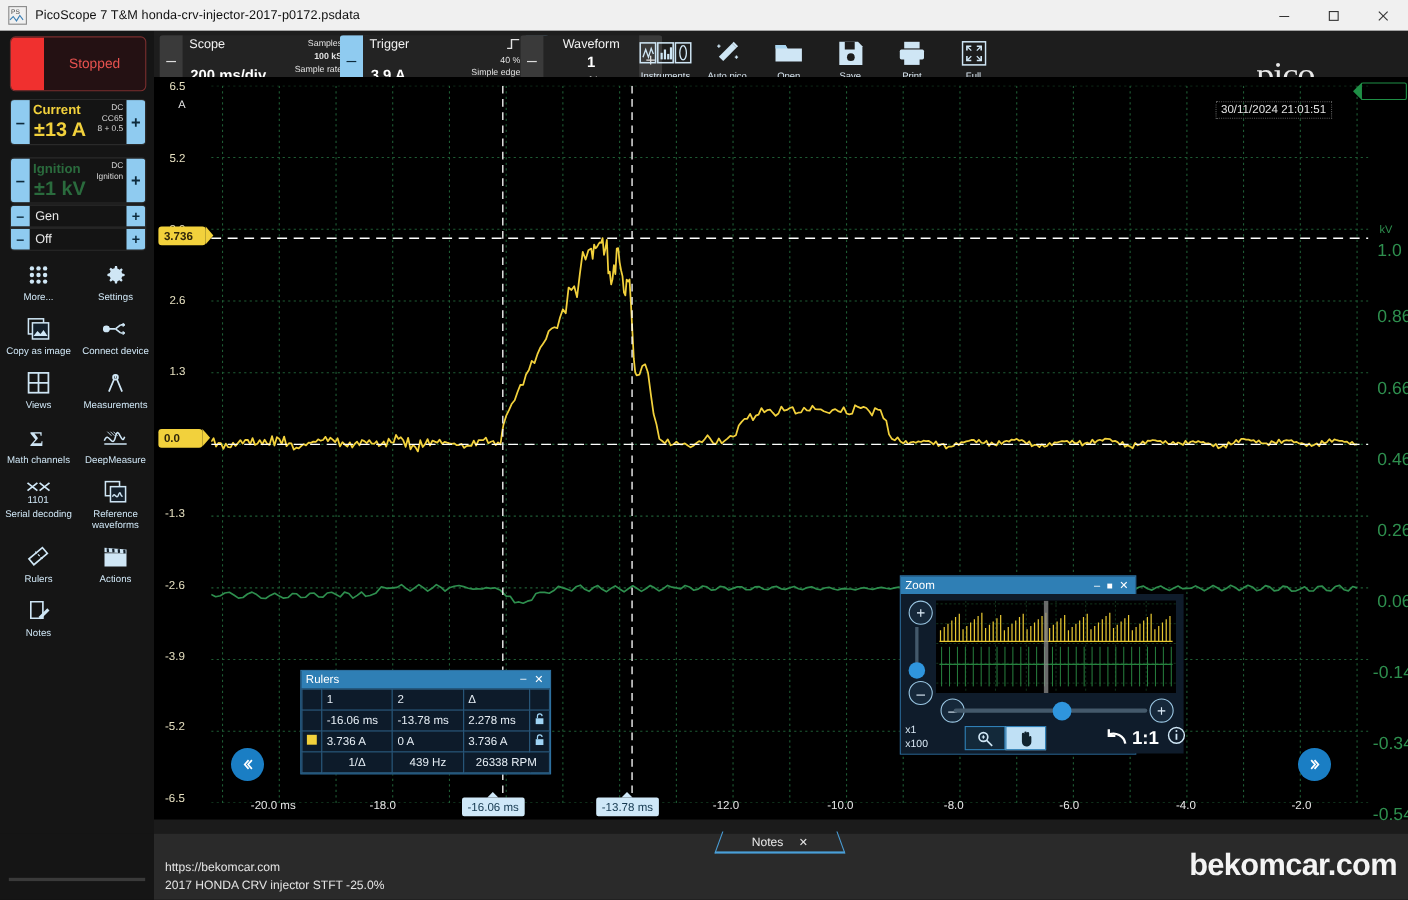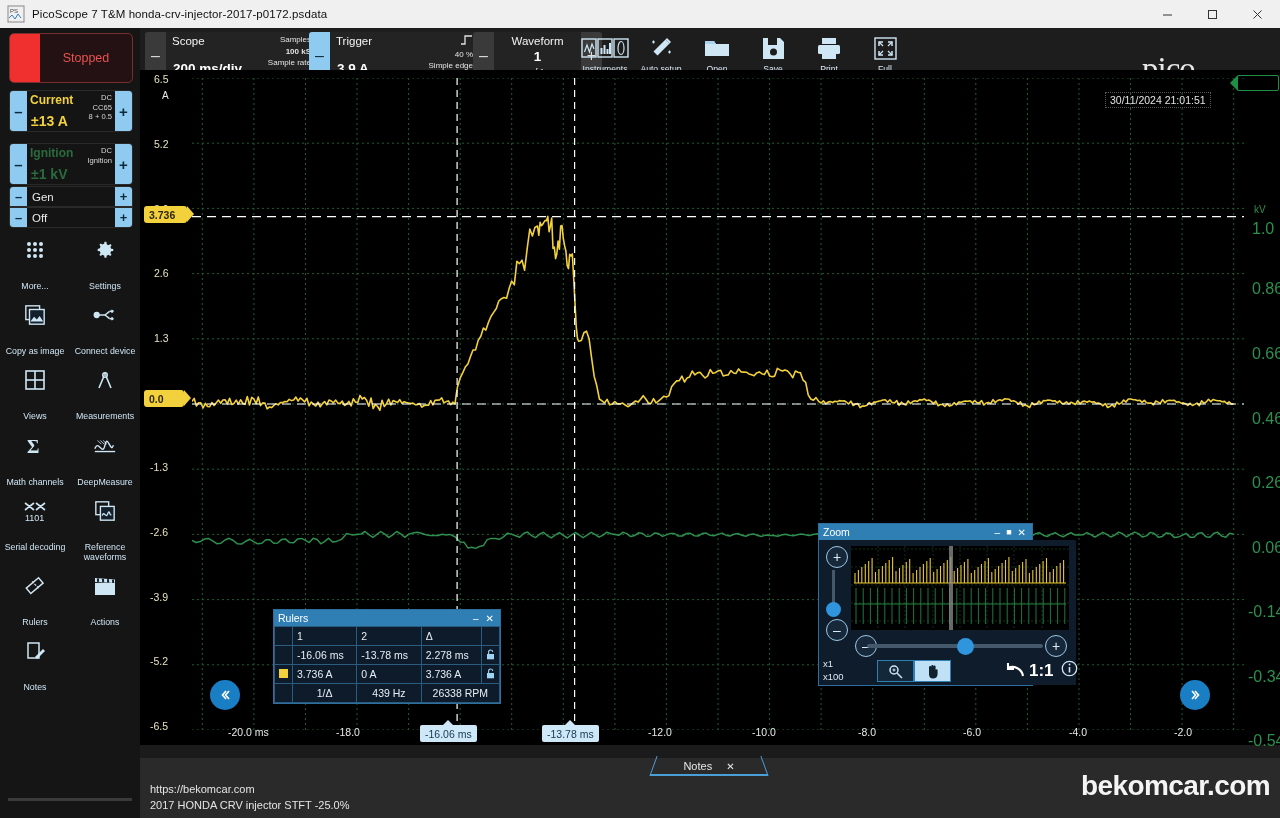--- a/index.html
+++ b/index.html
@@ -38,37 +38,37 @@
     position:absolute; left:9px; width:124px; height:42px;
     background:#141414; border-radius:4px; display:flex; overflow:hidden;
     border:1px solid #2a2a2a;
   }
   .chan-minus, .chan-plus {
     width:17px; background:#8fcbf0; color:#0d2a3c; font-size:15px;
     display:flex; align-items:center; justify-content:center; font-weight:bold;
   }
   .chan-mid { flex:1; position:relative; padding:2px 3px; }
   .chan-name { font-size:12px; font-weight:bold; }
-  .chan-range { font-size:14px; font-weight:bold; position:absolute; left:4px; bottom:2px; }
+  .chan-range { font-size:18px; font-weight:bold; position:absolute; left:4px; bottom:2px; }
   .chan-meta { position:absolute; right:3px; top:2px; text-align:right; font-size:7.6px; color:#d6d6d6; line-height:1.28; }
 
   .genbox {
     position:absolute; left:9px; width:124px; height:21px;
     background:#141414; display:flex; overflow:hidden; border:1px solid #2a2a2a;
   }
   .genbox .chan-minus, .genbox .chan-plus { width:17px; font-size:13px; }
   .gen-lbl { flex:1; color:#e9e9e9; font-size:11.5px; padding-left:5px; display:flex; align-items:center; }
 
   .toolgrid {
     position:absolute; left:0; top:205px; width:140px;
     display:grid; grid-template-columns:1fr 1fr; row-gap:7px;
   }
   .tool { display:flex; flex-direction:column; align-items:center; padding-top:4px; cursor:pointer; }
   .tool-ic { width:26px; height:26px; color:#cfe6f5; display:flex; align-items:center; justify-content:center; }
-  .tool-lbl { font-size:8.8px; color:#cfe6f5; text-align:center; line-height:1.16; margin-top:18px; max-width:66px; }
+  .tool-lbl { font-size:8.8px; color:#cfe6f5; text-align:center; line-height:1.16; margin-top:2px; max-width:66px; }
 
   
   .toolbar {
     position:absolute; left:140px; top:28px; width:1140px; height:55px;
     background:#1d1d1d;
   }
   .ctrlgrp { position:absolute; top:4px; height:47px; display:flex; background:#232323; border-radius:3px; overflow:hidden; }
   .cg-btn { width:21px; background:#3a3a3a; color:#ddd; font-size:16px; display:flex; align-items:center; justify-content:center; }
   .cg-btn.blue { background:#8fcbf0; color:#0d2a3c; }
   .cg-mid { position:relative; padding:3px 6px; min-width:118px; }
@@ -499,21 +499,21 @@
       <div class="tbi">
         <div class="tbi-ic">
           <svg width="24" height="24" viewBox="0 0 24 24" fill="#cfe6f5">
               <path d="M16.5 3.5l4 4-12 12-4-4z"></path>
               <path d="M16.5 3.5l4 4 1.5-1.5-4-4z"></path>
               <g stroke="#cfe6f5" stroke-width="1.2">
                 <path d="M3 6h3M4.5 4.5v3M19 16h3M20.5 14.5v3"></path>
               </g>
             </svg>
         </div>
-        <div class="tbi-lbl">Auto setup</div>
+        <div class="tbi-lbl">Auto pico</div>
       </div>
 
       <div class="tbi">
         <div class="tbi-ic">
           <svg width="26" height="22" viewBox="0 0 26 22" fill="#cfe6f5">
               <path d="M1 4h9l2 3h13v12H1z"></path>
               <path d="M1 4h9l2 3H1z" fill="#a8d4ef"></path>
             </svg>
         </div>
         <div class="tbi-lbl">Open</div>

